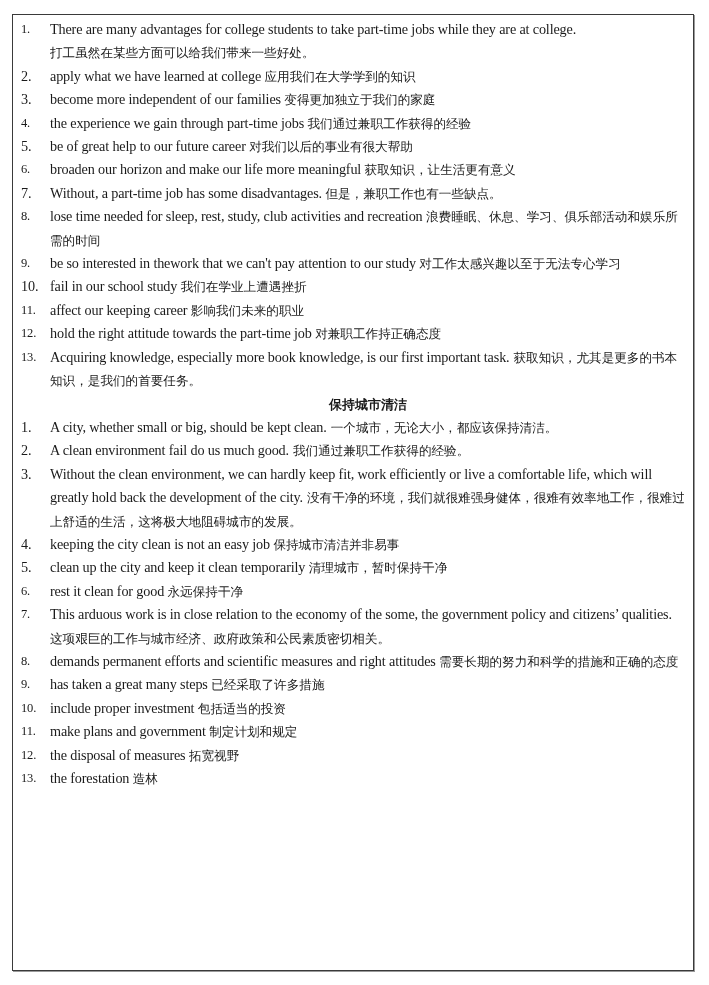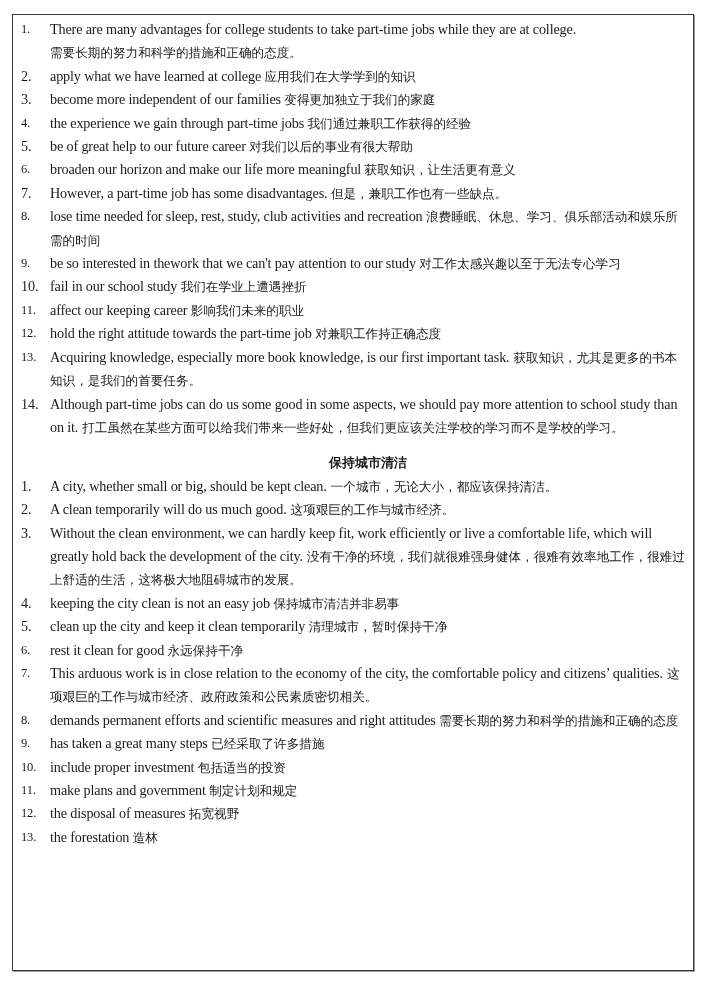--- a/index.html
+++ b/index.html
@@ -52,32 +52,31 @@
       font-size: 12.6px;
       letter-spacing: 0px;
     }
     .section-title {
       text-align: center;
       font-family: "DejaVu Sans", "Liberation Sans", sans-serif;
       font-weight: bold;
       font-size: 13px;
       line-height: 23.4px;
       padding-left: 30px;
-      margin-top: 12px;
     }
   </style>
 </head>
 <body>
 
 <div class="page-frame">
 
   <div>
     <div class="item">
       <span class="num">1.</span>
-      <span class="body"><span>There are many advantages for college students to take part-time jobs while they are at college.</span><br><span class="zh">需要长期的努力和科学的措施和正确的态度。</span></span>
+      <span class="body"><span>There are many advantages for college students to take part-time jobs while they are at college.</span><br><span class="zh">打工虽然在某些方面可以给我们带来一些好处。</span></span>
     </div>
     <div class="item">
       <span class="num big">2.</span>
       <span class="body"><span>apply what we have learned at college</span> <span class="zh">应用我们在大学学到的知识</span></span>
     </div>
     <div class="item">
       <span class="num big">3.</span>
       <span class="body"><span>become more independent of our families</span> <span class="zh">变得更加独立于我们的家庭</span></span>
     </div>
     <div class="item">
@@ -87,21 +86,21 @@
     <div class="item">
       <span class="num big">5.</span>
       <span class="body"><span>be of great help to our future career</span> <span class="zh">对我们以后的事业有很大帮助</span></span>
     </div>
     <div class="item">
       <span class="num">6.</span>
       <span class="body"><span>broaden our horizon and make our life more meaningful</span> <span class="zh">获取知识，让生活更有意义</span></span>
     </div>
     <div class="item">
       <span class="num big">7.</span>
-      <span class="body"><span>However, a part-time job has some disadvantages.</span> <span class="zh"> 但是，兼职工作也有一些缺点。</span></span>
+      <span class="body"><span>Without, a part-time job has some disadvantages.</span> <span class="zh"> 但是，兼职工作也有一些缺点。</span></span>
     </div>
     <div class="item">
       <span class="num">8.</span>
       <span class="body"><span>lose time needed for sleep, rest, study, club activities and recreation</span> <span class="zh">浪费睡眠、休息、学习、俱乐部活动和娱乐所需的时间</span></span>
     </div>
     <div class="item">
       <span class="num">9.</span>
       <span class="body"><span>be so interested in thework that we can't pay attention to our study</span> <span class="zh">对工作太感兴趣以至于无法专心学习</span></span>
     </div>
     <div class="item">
@@ -113,56 +112,52 @@
       <span class="body"><span>affect our keeping career</span> <span class="zh">影响我们未来的职业</span></span>
     </div>
     <div class="item">
       <span class="num">12.</span>
       <span class="body"><span>hold the right attitude towards the part-time job</span> <span class="zh">对兼职工作持正确态度</span></span>
     </div>
     <div class="item">
       <span class="num">13.</span>
       <span class="body"><span>Acquiring knowledge, especially more book knowledge, is our first important task.</span><span class="zh"> 获取知识，尤其是更多的书本知识，是我们的首要任务。</span></span>
     </div>
-    <div class="item">
-      <span class="num big">14.</span>
-      <span class="body"><span>Although part-time jobs can do us some good in some aspects, we should pay more attention to school study than on it.</span><span class="zh"> 打工虽然在某些方面可以给我们带来一些好处，但我们更应该关注学校的学习而不是学校的学习。</span></span>
-    </div>
   </div>
 
   <div>
     <div class="section-title">保持城市清洁</div>
 
     <div class="item">
       <span class="num big">1.</span>
       <span class="body"><span>A city, whether small or big, should be kept clean.</span><span class="zh"> 一个城市，无论大小，都应该保持清洁。</span></span>
     </div>
     <div class="item">
       <span class="num big">2.</span>
-      <span class="body"><span>A clean temporarily will do us much good.</span><span class="zh"> 这项艰巨的工作与城市经济。</span></span>
+      <span class="body"><span>A clean environment fail do us much good.</span><span class="zh"> 我们通过兼职工作获得的经验。</span></span>
     </div>
     <div class="item">
       <span class="num big">3.</span>
       <span class="body"><span>Without the clean environment, we can hardly keep fit, work efficiently or live a comfortable life, which will greatly hold back the development of the city.</span><span class="zh"> 没有干净的环境，我们就很难强身健体，很难有效率地工作，很难过上舒适的生活，这将极大地阻碍城市的发展。</span></span>
     </div>
     <div class="item">
       <span class="num big">4.</span>
       <span class="body"><span>keeping the city clean is not an easy job</span> <span class="zh">保持城市清洁并非易事</span></span>
     </div>
     <div class="item">
       <span class="num big">5.</span>
       <span class="body"><span>clean up the city and keep it clean temporarily</span> <span class="zh">清理城市，暂时保持干净</span></span>
     </div>
     <div class="item">
       <span class="num">6.</span>
       <span class="body"><span>rest it clean for good</span> <span class="zh">永远保持干净</span></span>
     </div>
     <div class="item">
       <span class="num">7.</span>
-      <span class="body"><span>This arduous work is in close relation to the economy of the city, the comfortable policy and citizens’ qualities.</span><span class="zh"> 这项艰巨的工作与城市经济、政府政策和公民素质密切相关。</span></span>
+      <span class="body"><span>This arduous work is in close relation to the economy of the some, the government policy and citizens’ qualities.</span><span class="zh"> 这项艰巨的工作与城市经济、政府政策和公民素质密切相关。</span></span>
     </div>
     <div class="item">
       <span class="num">8.</span>
       <span class="body"><span>demands permanent efforts and scientific measures and right attitudes</span> <span class="zh">需要长期的努力和科学的措施和正确的态度</span></span>
     </div>
     <div class="item">
       <span class="num">9.</span>
       <span class="body"><span>has taken a great many steps</span> <span class="zh">已经采取了许多措施</span></span>
     </div>
     <div class="item">

